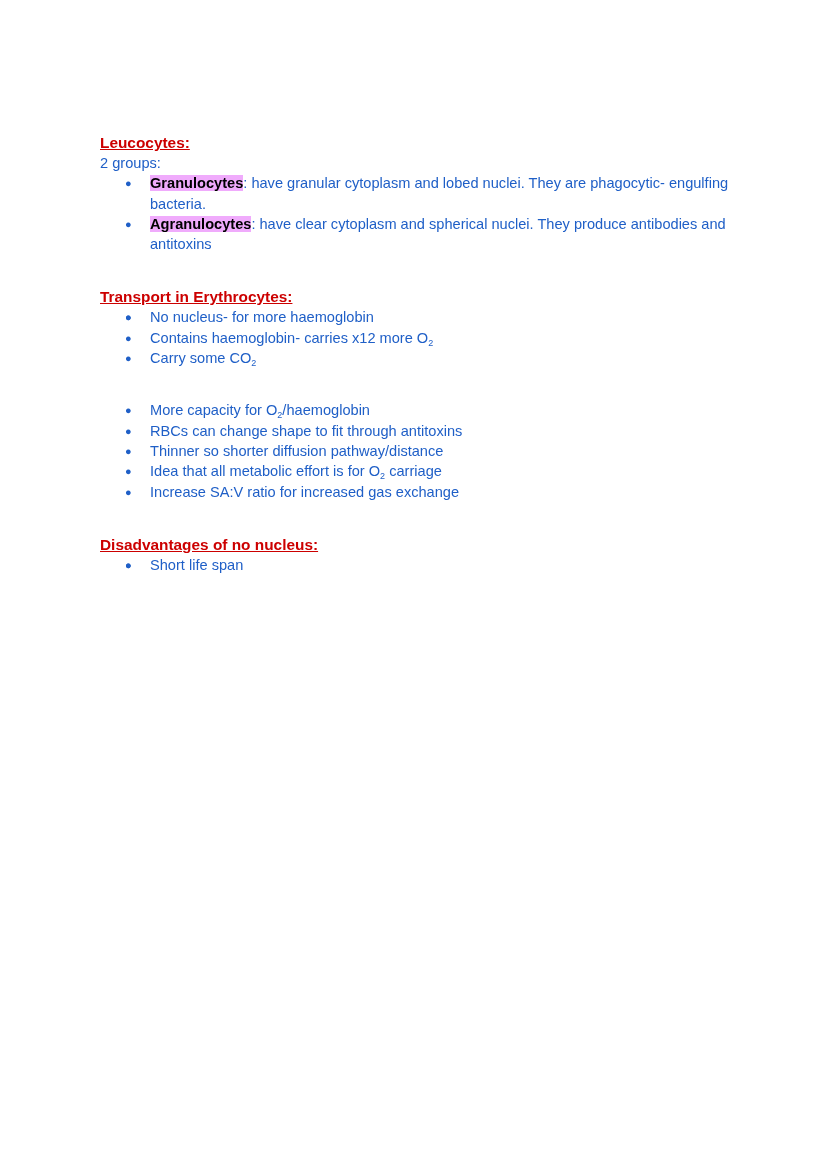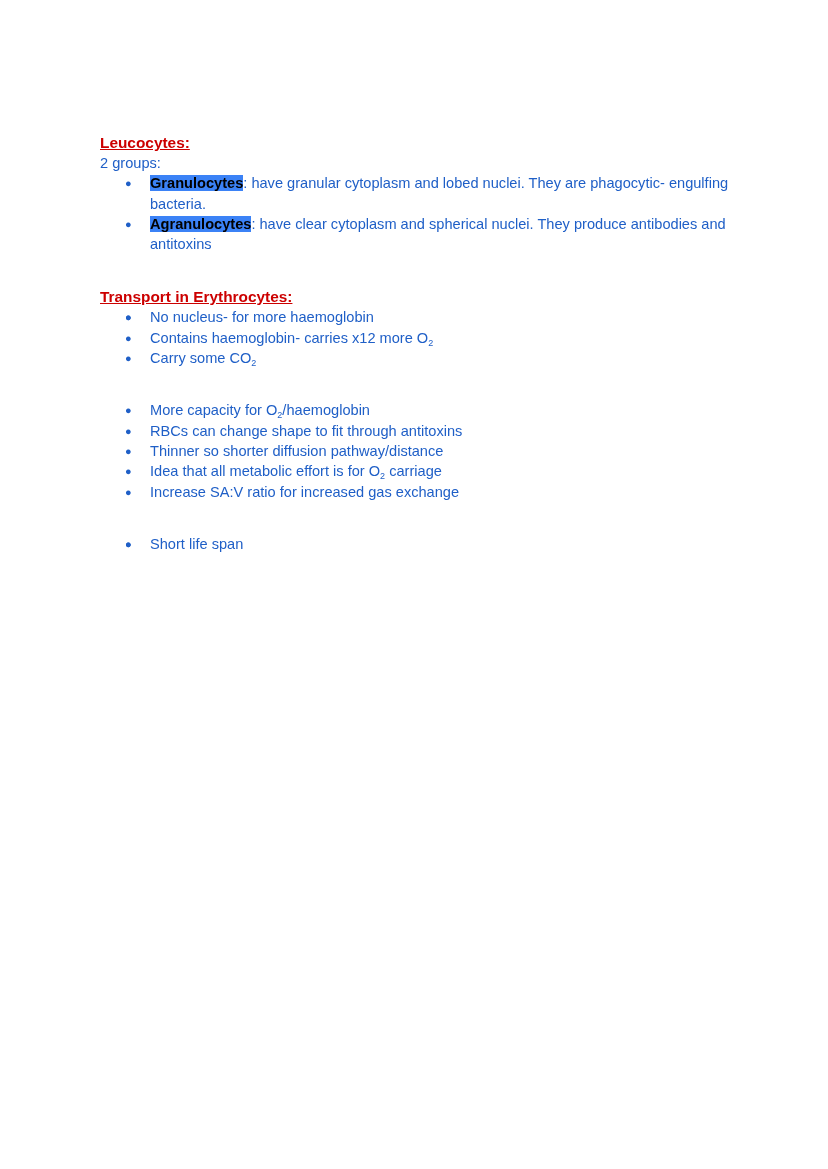--- a/index.html
+++ b/index.html
@@ -48,21 +48,21 @@
       margin: 0;
     }
     li .bullet {
       position: absolute;
       left: -25px;
       top: 0;
       font-size: 11px;
       color: #1f5fc7;
     }
     .hl {
-      background: #3b82f6;
+      background: #f0abfc;
       color: #000000;
       font-weight: bold;
     }
     sub {
       font-size: 9px;
       line-height: 0;
       vertical-align: -3px;
     }
   </style>
 </head>
@@ -125,20 +125,21 @@
         <span>Idea that all metabolic effort is for O</span><sub>2</sub><span> carriage</span>
       </li>
       <li>
         <span class="bullet">●</span>
         <span>Increase SA:V ratio for increased gas exchange</span>
       </li>
     </ul>
   </div>
 
   <div class="section">
+    <p class="heading">Disadvantages of no nucleus:</p>
     <ul>
       <li>
         <span class="bullet">●</span>
       </li>
       <li>
         <span class="bullet">●</span>
         <span>Short life span</span>
       </li>
     </ul>
   </div>

